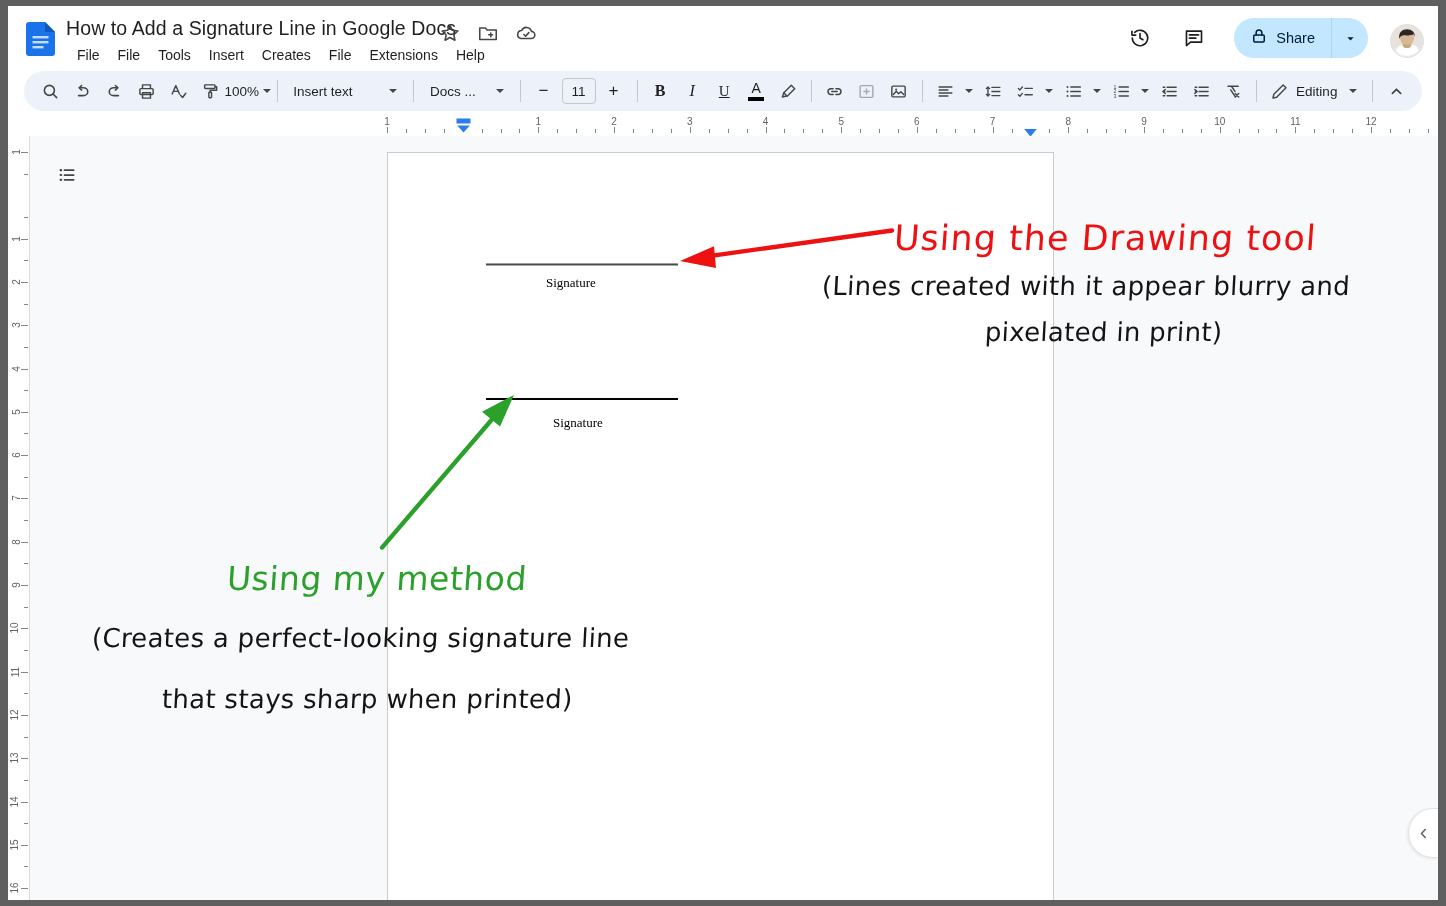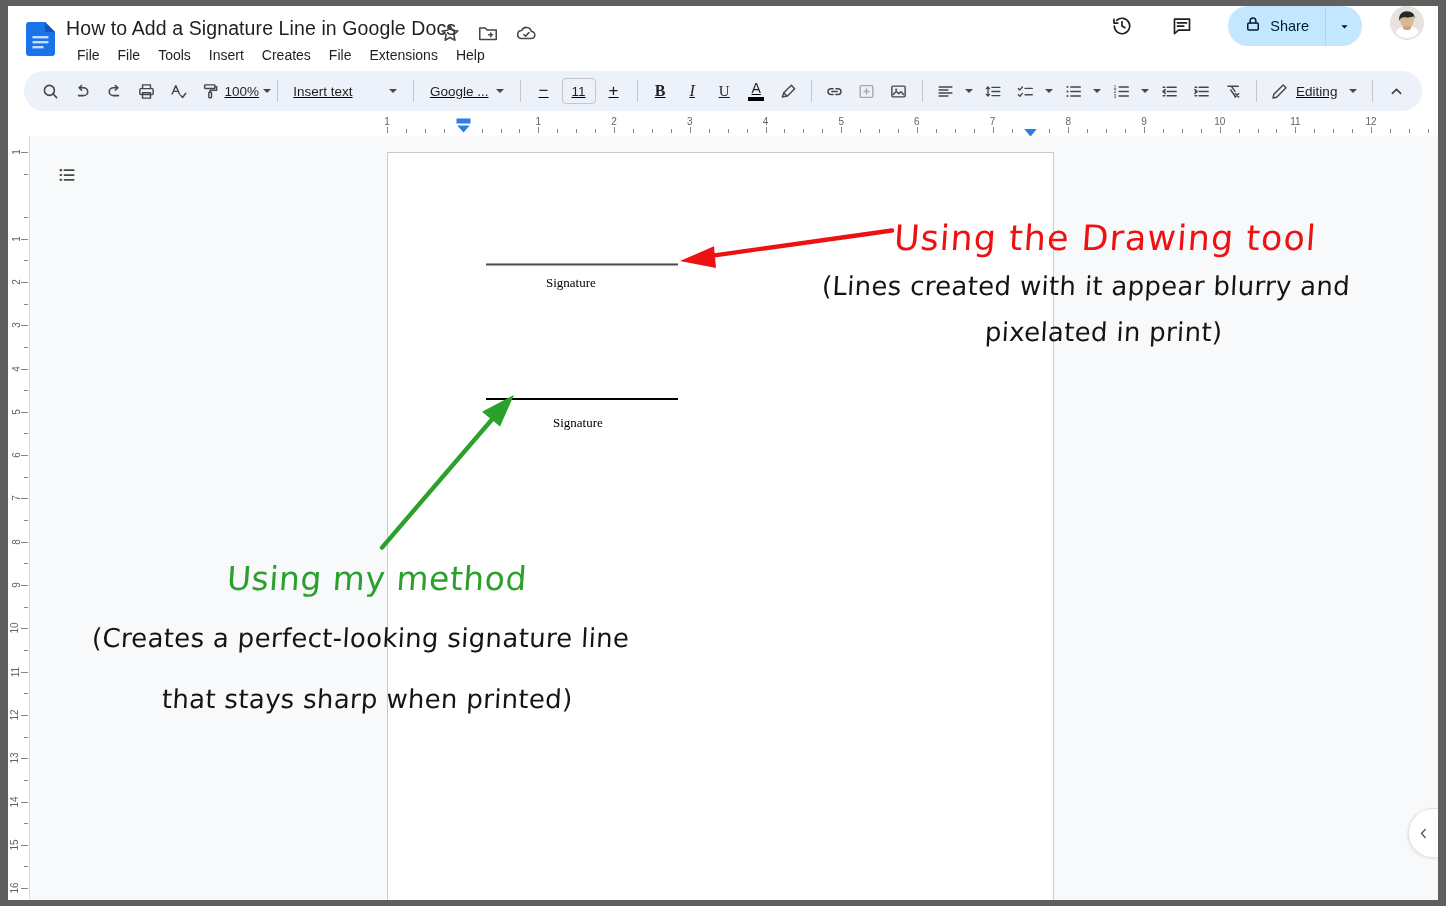--- a/index.html
+++ b/index.html
@@ -49,22 +49,22 @@
   }
   .menu-item {
     font-size: 14px; color: #1f1f1f;
     padding: 3px 9px;
     border-radius: 4px;
     cursor: pointer;
     white-space: nowrap;
   }
 
   .hdr-right {
-    position: absolute; right: 14px; top: 0;
-    display: flex; align-items: flex-start; gap: 20px;
+    position: absolute; right: 14px; top: 12px;
+    display: flex; align-items: flex-end; gap: 14px;
   }
   .rbtn {
     width: 40px; height: 40px; border-radius: 50%;
     display: flex; align-items: center; justify-content: center;
     cursor: pointer; color: #1f1f1f;
   }
   .rbtn svg { width: 22px; height: 22px; }
 
   .share-btn {
     display: flex; align-items: center;
@@ -100,21 +100,20 @@
     background: #ffffff;
     padding: 0 16px;
   }
   .toolbar {
     position: absolute; left: 16px; right: 16px; top: 1px;
     height: 40px;
     background: #edf2fa;
     border-radius: 20px;
     display: flex; align-items: center;
     padding: 0 10px;
-    text-decoration: underline;
   }
   .tb {
     height: 30px; min-width: 30px;
     display: flex; align-items: center; justify-content: center;
     border-radius: 4px; cursor: pointer;
     color: #444746; padding: 0 3px;
     margin: 0 1px;
   }
   .tb svg { width: 19px; height: 19px; display: block; }
   .tb-sep {
@@ -421,21 +420,21 @@
       <div class="tb-sep"></div>
 
       <div class="tb style-box">
         <span class="tb-text">Insert text</span>
         <span class="caret" style="margin-left:auto"></span>
       </div>
 
       <div class="tb-sep"></div>
 
       <div class="tb font-box">
-        <span class="tb-text">Google ...</span>
+        <span class="tb-text">Docs ...</span>
         <span class="caret" style="margin-left:auto"></span>
       </div>
 
       <div class="tb-sep"></div>
 
       <div class="fontsize-group">
         <div class="tb">
           <span class="tb-text" style="font-size:17px">−</span>
         </div>
         <input class="fs-input" readonly="" value="11" style="">

